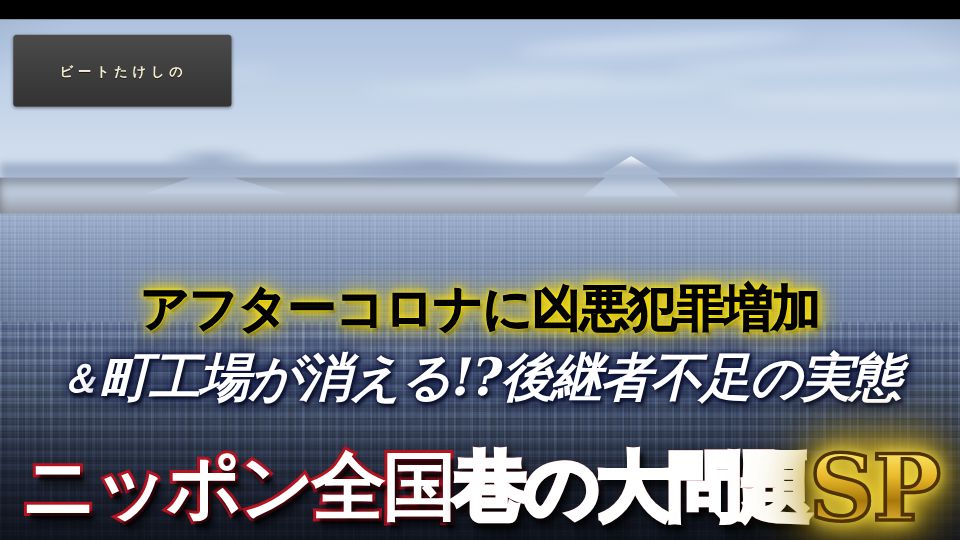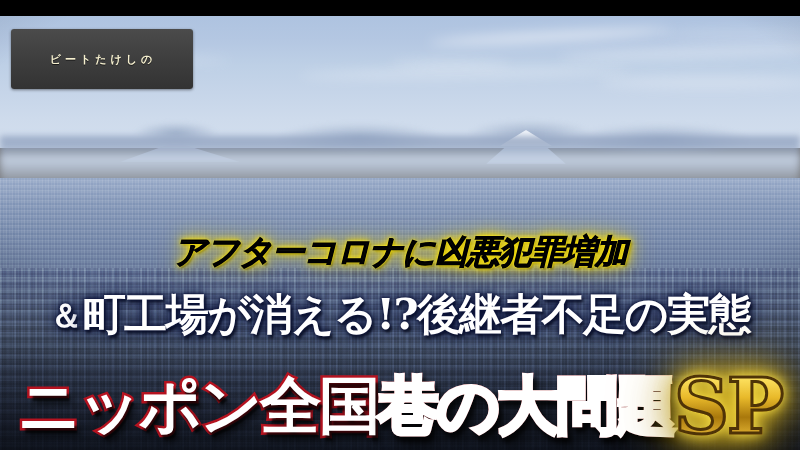--- a/index.html
+++ b/index.html
@@ -153,48 +153,48 @@
 
   .line{
     position:absolute;width:800px;text-align:center;white-space:nowrap;
     font-family:"DejaVu Serif","Liberation Serif",serif;
     font-weight:700;
   }
 
   
   .line1{
     top:214px;
-    font-size:33px;
+    font-size:41px;
     letter-spacing:-1px;
     color:#0a0a0a;
     -webkit-text-stroke:1px #000;
     text-shadow:
       0 0 2px #ffef28,
       0 0 5px #ffe800,
       0 0 9px #ffe000,
       0 0 16px rgba(255,222,0,.95),
       0 0 26px rgba(255,215,0,.7),
       2px 2px 2px rgba(0,0,0,.6);
-    font-style: italic;
   }
 
   
   .line2{
     top:270px;
     font-size:43px;
     letter-spacing:-1.5px;
     color:#ffffff;
     background:linear-gradient(to bottom,#dfe6f6 0%,#ffffff 42%,#ffffff 75%,#e9eefb 100%);
     -webkit-background-clip:text;background-clip:text;
     text-shadow:
       0 0 2px #0c1440,
       0 0 5px #0a1030,
       0 0 12px rgba(10,18,60,.9),
       0 0 22px rgba(12,22,70,.8),
       2px 3px 3px rgba(0,0,0,.75);
+    font-style: italic;
   }
   .line2 .amp{
     font-size:33px;
     letter-spacing:0;
     vertical-align:2px;
   }
 
   
   .line3{
     top:346px;

